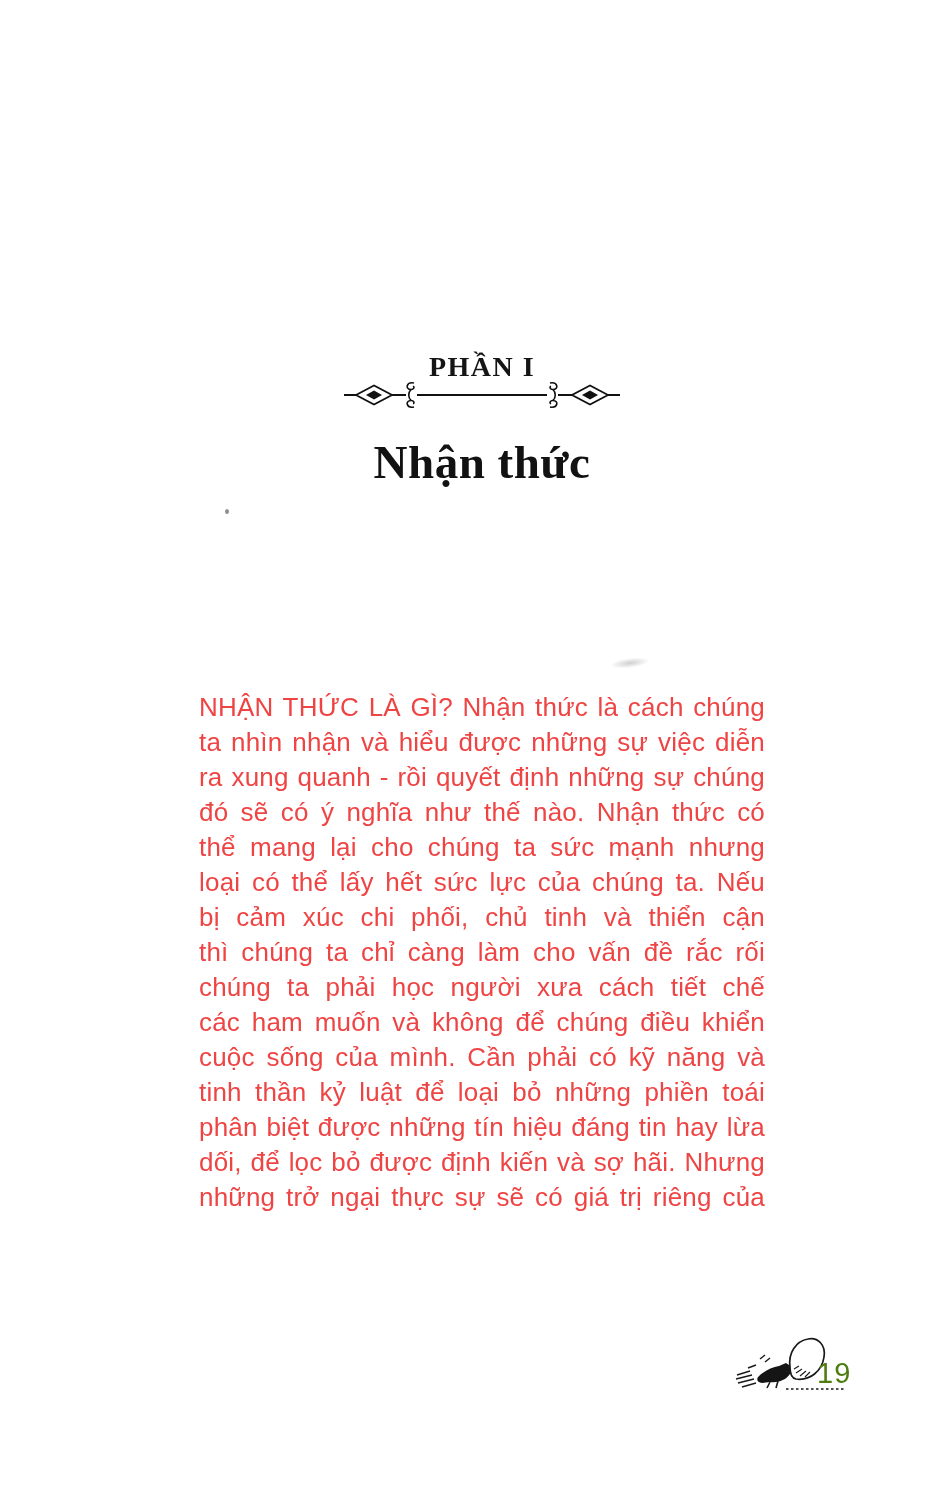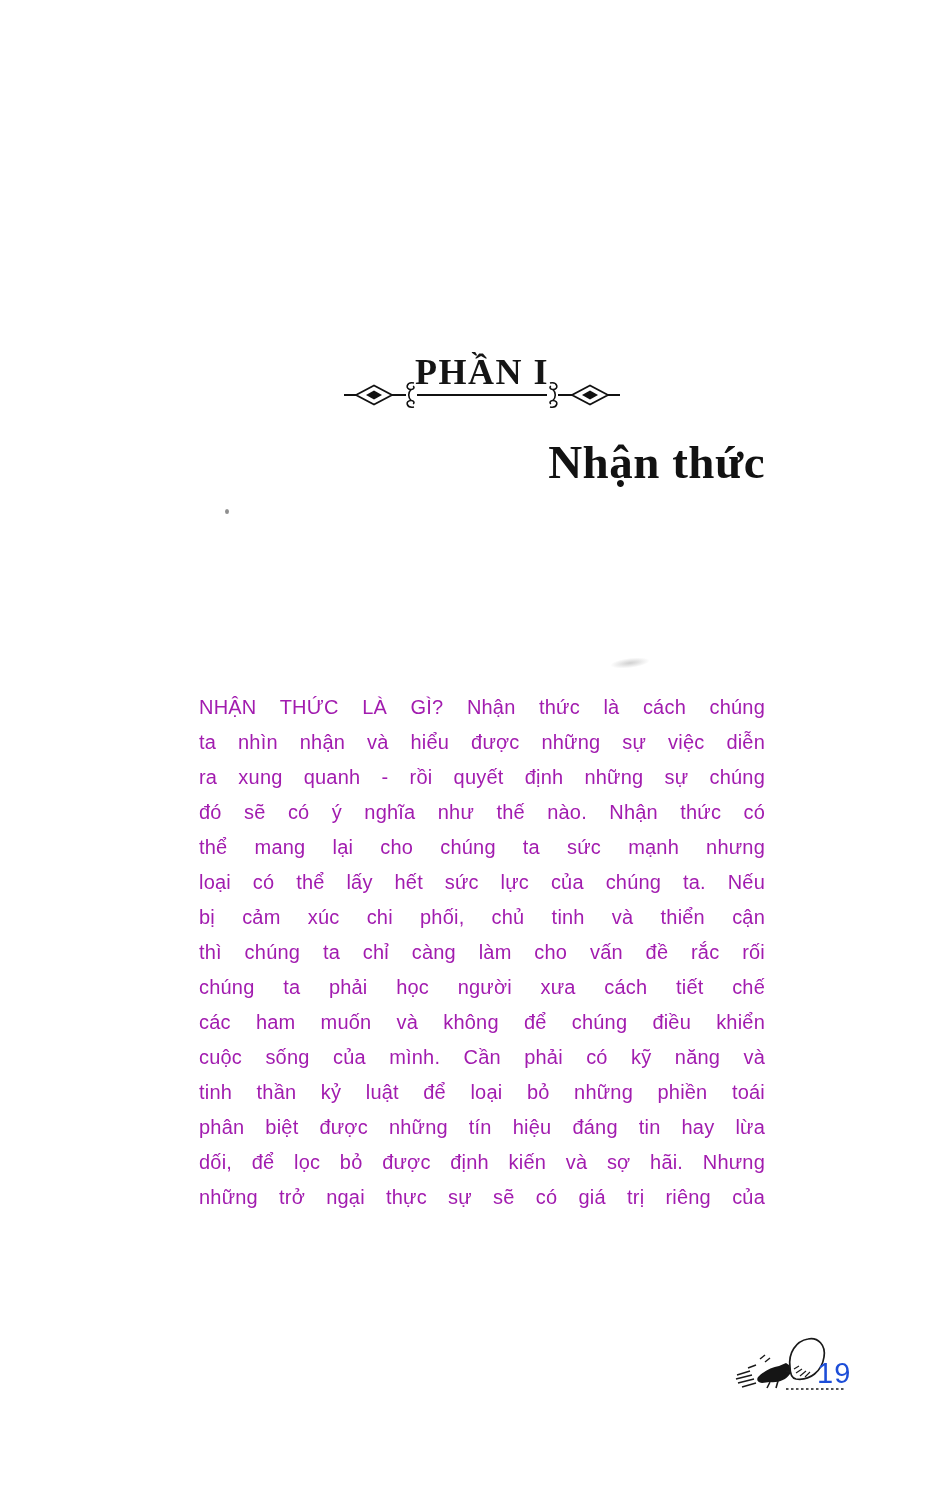--- a/index.html
+++ b/index.html
@@ -20,54 +20,54 @@
     height: 100%;
   }
   .part-label {
     position: absolute;
     top: 351px;
     left: 0;
     width: 100%;
     text-align: center;
     font-family: "Liberation Serif", serif;
     font-weight: bold;
-    font-size: 36px;
+    font-size: 28px;
     letter-spacing: 1.5px;
     color: #151515;
   }
   .ornament {
     position: absolute;
     top: 380px;
     left: 50%;
     transform: translateX(-50%);
   }
   .chapter-title {
     position: absolute;
     top: 435px;
     left: 0;
     width: 100%;
     margin: 0;
-    text-align: right;
+    text-align: center;
     font-family: "Liberation Serif", serif;
     font-weight: bold;
     font-size: 47px;
     letter-spacing: 0.5px;
     color: #121212;
   }
   .body-text {
     position: absolute;
     top: 690px;
     left: 0;
     width: 100%;
   }
   .line {
-    font-size: 20px;
+    font-size: 26px;
     line-height: 35px;
     letter-spacing: 0.2px;
-    color: #a21caf;
+    color: #ef4444;
     text-align: justify;
     text-align-last: justify;
     text-justify: inter-word;
     white-space: normal;
   }
   .italic { }
   .speck {
     position: absolute;
     left: 225px;
     top: 509px;
@@ -90,21 +90,21 @@
   .footer-illustration {
     position: absolute;
     left: 734px;
     top: 1333px;
   }
   .page-number {
     position: absolute;
     left: 817px;
     top: 1357px;
     font-size: 29px;
-    color: #1d4ed8;
+    color: #4d7c0f;
     letter-spacing: 1px;
   }
 </style>
 </head>
 <body>
 
 <div class="page">
   <div class="content">
 
     <div class="part-label">PHẦN I</div>

